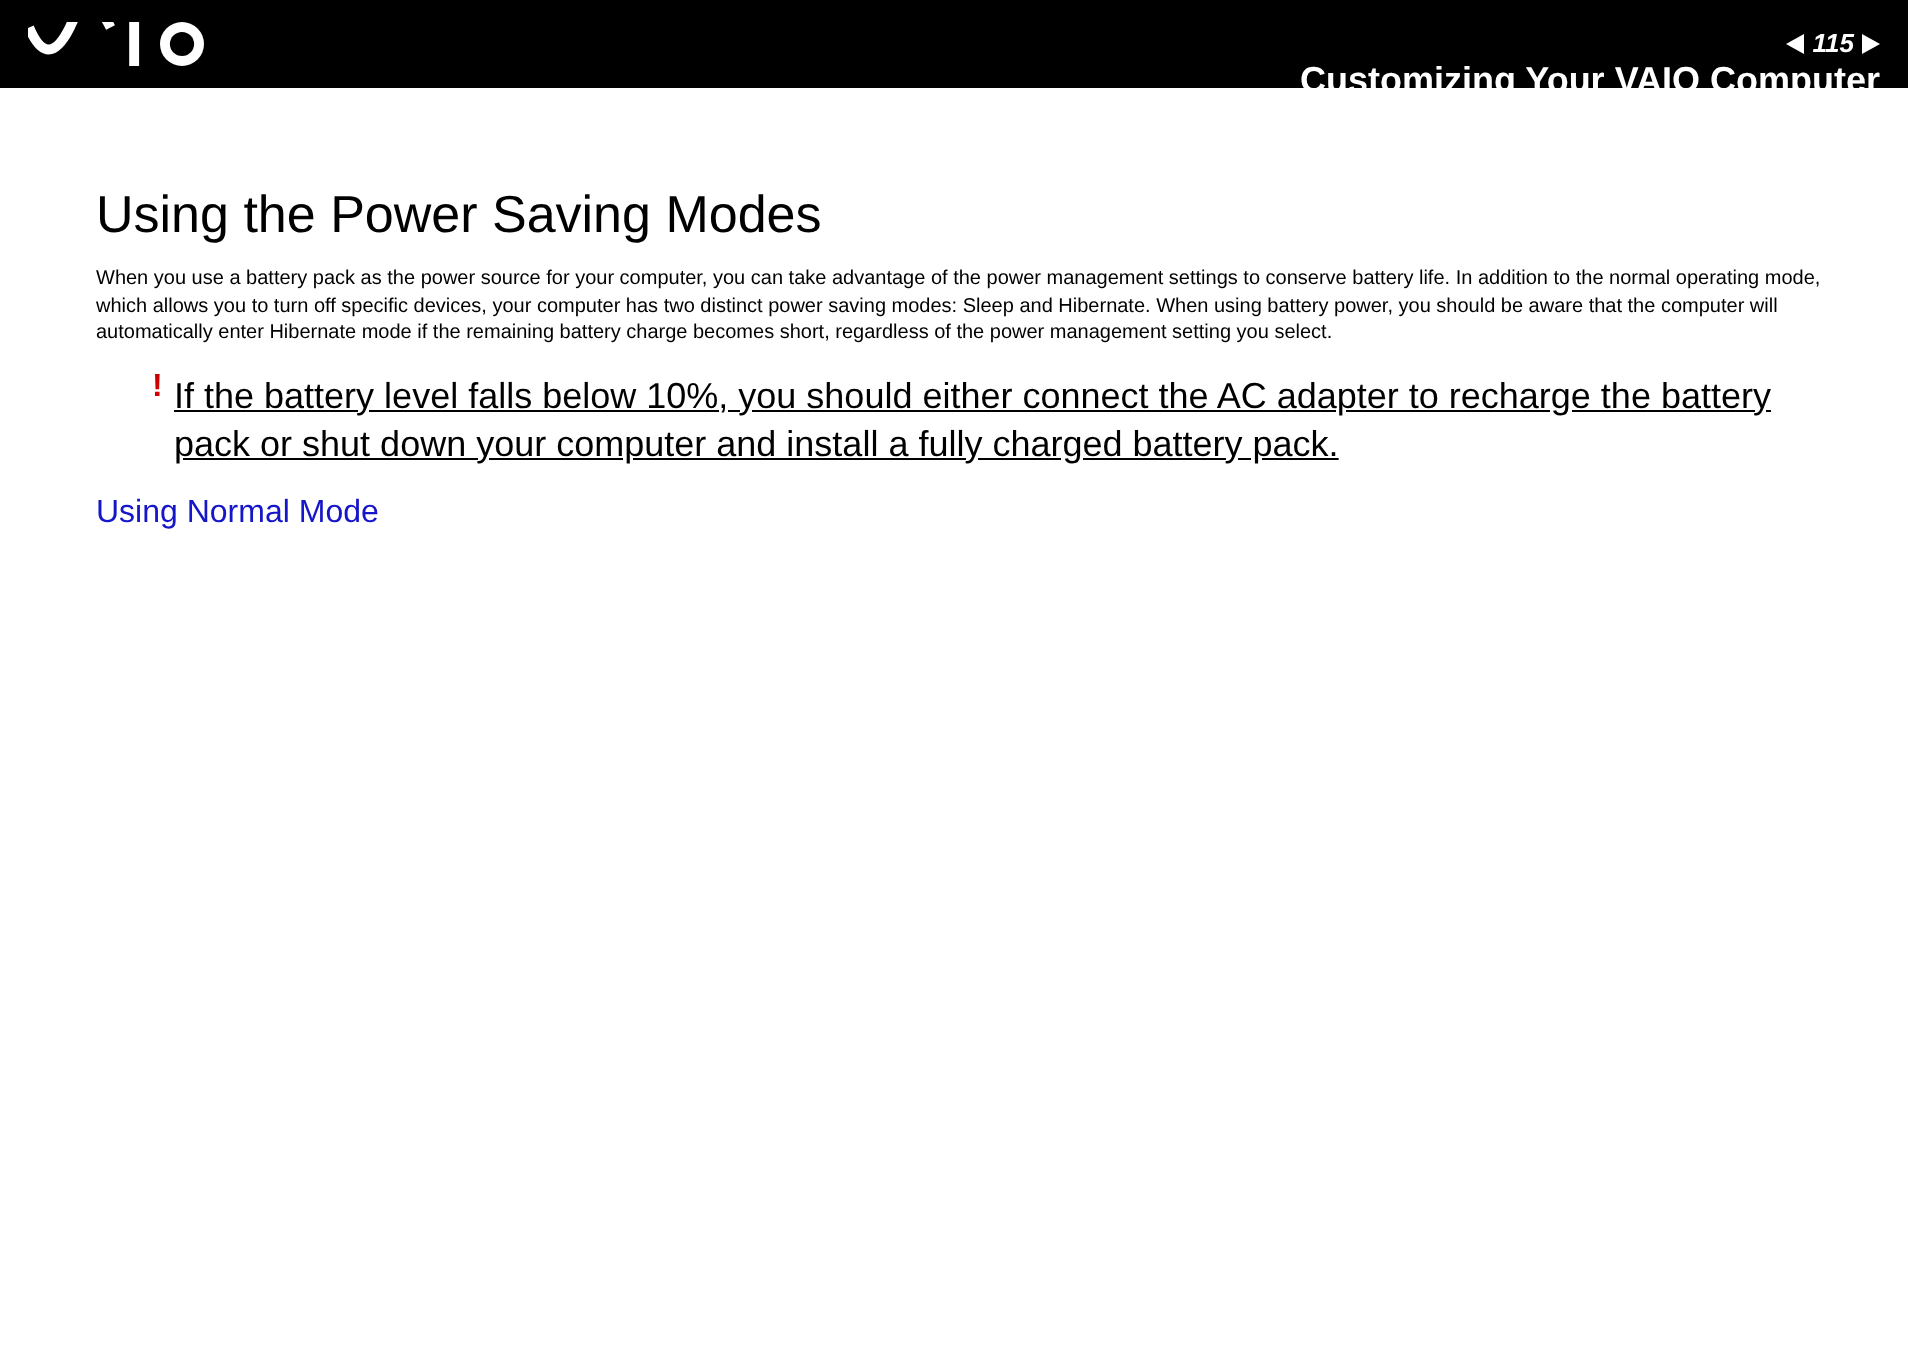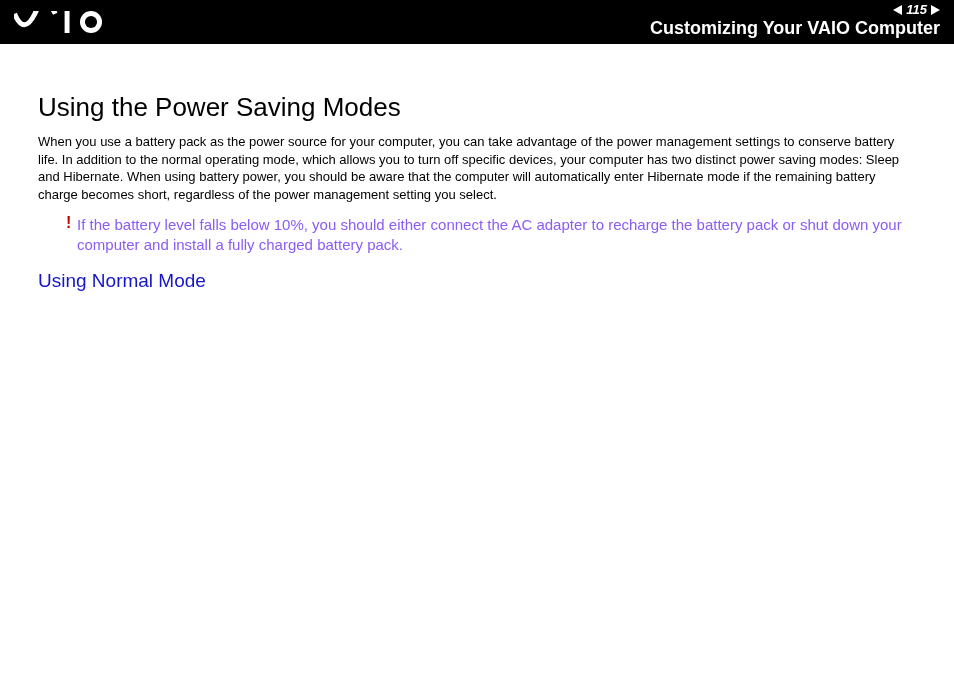--- a/index.html
+++ b/index.html
@@ -23,21 +23,21 @@
       display: flex;
       align-items: center;
       height: 100%;
     }
     .logo svg {
       height: 22px;
       width: auto;
     }
     .header-right {
       text-align: right;
-      padding-top: 2px;
+      padding-top: 14px;
     }
     .page-nav {
       display: flex;
       align-items: center;
       justify-content: flex-end;
       gap: 4px;
       font-size: 13px;
       font-weight: bold;
       font-style: italic;
     }
@@ -52,56 +52,57 @@
       border-top: 5px solid transparent;
       border-bottom: 5px solid transparent;
       border-left: 9px solid #fff;
     }
     .section-title {
       font-size: 18px;
       font-weight: bold;
       margin-top: 1px;
     }
     .content {
-      padding: 48px 38px 0 38px;
+      padding: 48px 38px 0 48px;
     }
     .h1 {
       font-size: 26px;
       font-weight: normal;
       margin-bottom: 10px;
       color: #000;
     }
     .para {
-      font-size: 13px;
+      font-size: 10px;
       line-height: 1.35;
       color: #000;
       margin-bottom: 12px;
     }
     .note-block {
       display: flex;
       align-items: flex-start;
       padding-left: 28px;
       margin-top: 6px;
       margin-bottom: 14px;
     }
     .note-icon {
       color: #c00;
       font-weight: bold;
       font-size: 16px;
       margin-right: 4px;
       line-height: 1;
       min-width: 7px;
     }
     .note-text {
-      font-size: 15px;
+      font-size: 18px;
       line-height: 1.35;
-      color: #8b5cf6;
+      color: #000000;
+      text-decoration: underline;
     }
     .h2 {
-      font-size: 19px;
+      font-size: 16px;
       color: #1515c9;
       font-weight: normal;
       margin-bottom: 6px;
     }
   </style>
 </head>
 <body>
 
 <div class="header">
   <div class="logo">

